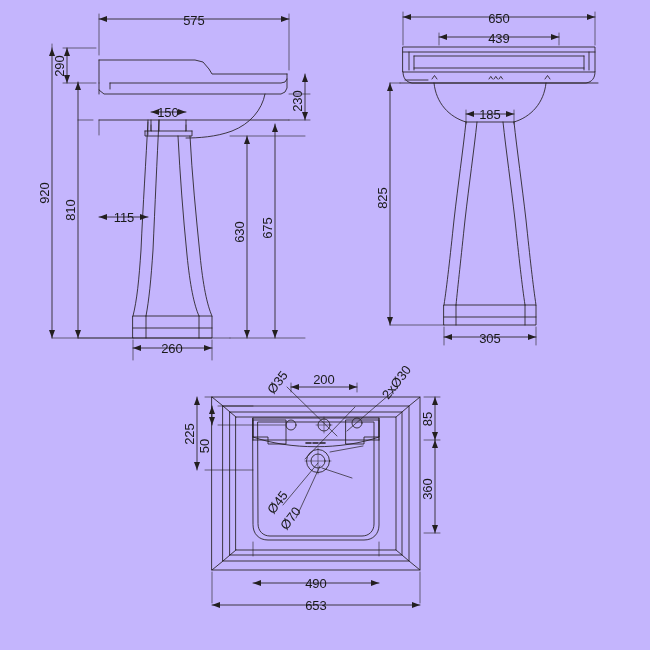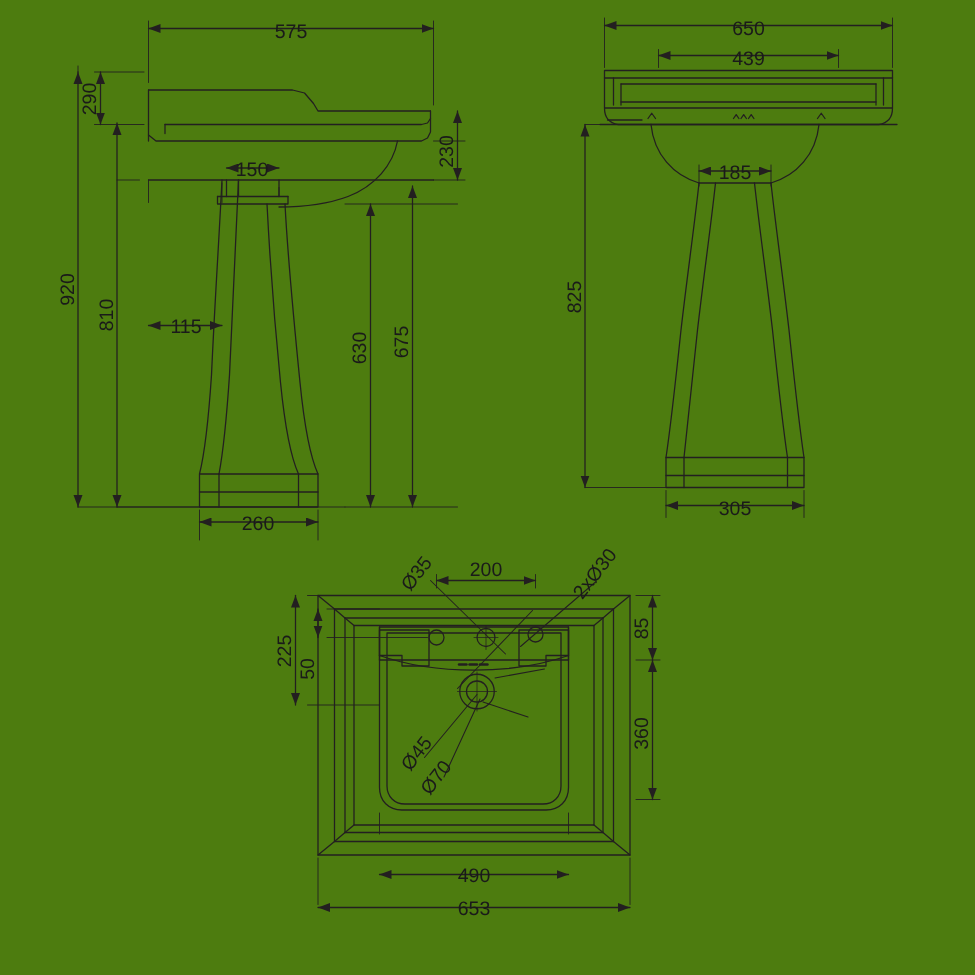--- a/index.html
+++ b/index.html
@@ -1,19 +1,19 @@
 <!DOCTYPE html>
 <html><head>
 <meta charset="utf-8">
 <style>
   html,body{margin:0;padding:0;background:#ffffff;}
   #sheet{
     position:relative;
     width:650px;height:650px;
-    background:#4d7c0f;
+    background:#c4b5fd;
     font-family:"Liberation Sans", sans-serif;
     overflow:hidden;
     text-align:center;
   }
   #sheet svg{display:block;}
   .dimtext{
     font-family:"Liberation Sans", sans-serif;
     font-size:13px;
     fill:#1a1a1a;
     letter-spacing:0px;

